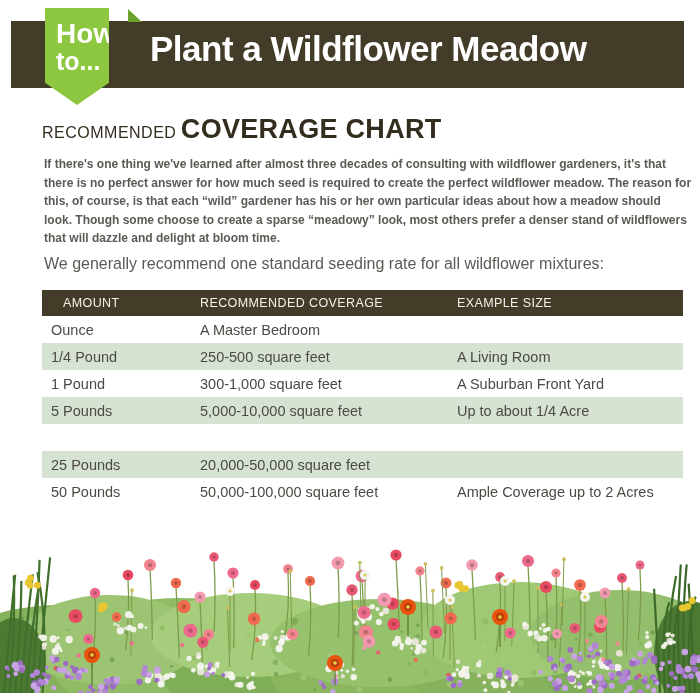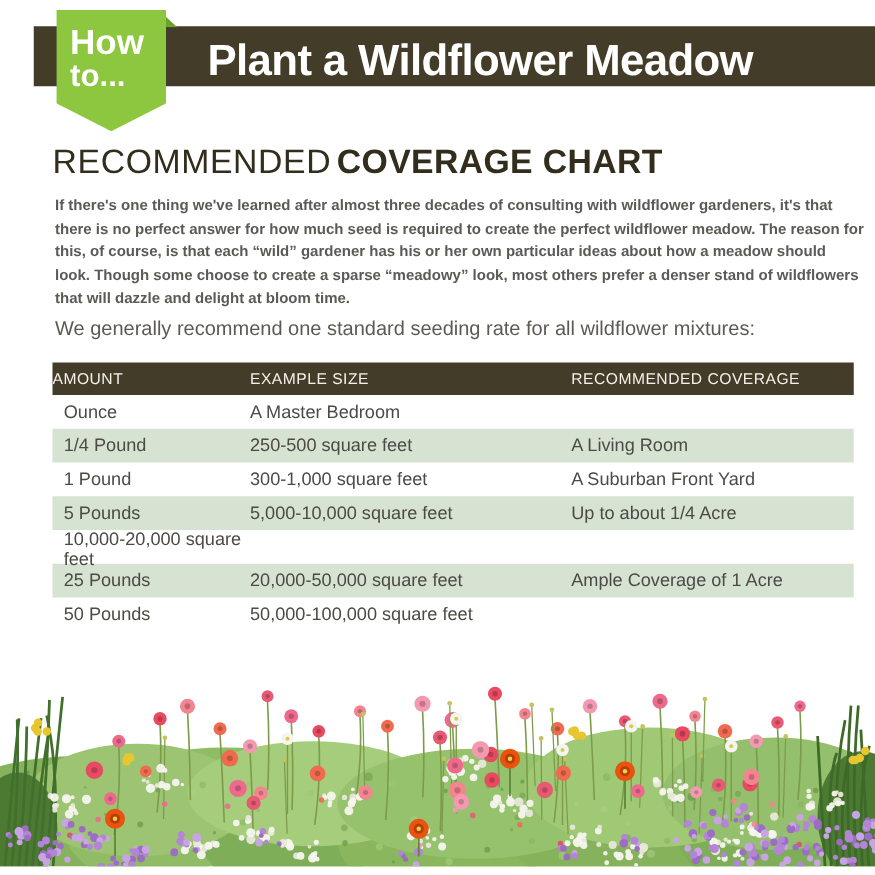--- a/index.html
+++ b/index.html
@@ -1,42 +1,42 @@
 <!DOCTYPE html>
 <html style="--badge-green: #8dc63f; --badge-fold: #6da22e; --bar-brown: #433c28; --heading-text: #332d1e; --body-text: #5c5a54; --row-green: #d6e3d3; --header-text: #f3f1ea; --cell-text: #4c4a44;"><head>
 <meta charset="utf-8">
 <style>
   html,body{margin:0;padding:0;background:#fff;}
   .page{position:relative;width:700px;height:700px;background:#fff;overflow:hidden;
         font-family:"Liberation Sans",sans-serif;}
 
   
-  .topbar{position:absolute;left:27px;top:21px;width:673px;height:48px;background:var(--bar-brown);}
+  .topbar{position:absolute;left:11px;top:21px;width:673px;height:67px;background:var(--bar-brown);}
   .topbar-title{position:absolute;left:139px;top:-1px;height:56px;line-height:58px;color:#fff;
         font-size:35px;font-weight:700;letter-spacing:-0.5px;white-space:nowrap;}
-  .badge{position:absolute;left:45px;top:8px;width:88px;height:97px;background:var(--badge-green);
+  .badge{position:absolute;left:45px;top:8px;width:64px;height:97px;background:var(--badge-green);
         clip-path:polygon(0 0,100% 0,100% 77%,50% 100%,0 77%);z-index:2;}
   .badge-fold{position:absolute;left:128px;top:9px;width:14px;height:13px;background:var(--badge-fold);
         clip-path:polygon(0 0,100% 100%,0 100%);z-index:1;}
   .badge-text{padding:12px 0 0 11px;color:#fff;font-weight:700;}
   .badge-line1{font-size:28px;line-height:28px;}
   .badge-line2{font-size:25px;line-height:27px;}
 
   
   .content{position:absolute;left:42px;top:114px;width:652px;}
-  .h-light{font-size:27px;font-weight:400;color:var(--heading-text);letter-spacing:0.5px;text-align:right;}
+  .h-light{font-size:16px;font-weight:400;color:var(--heading-text);letter-spacing:0.5px;text-align:right;}
   .h-bold{font-size:27px;font-weight:700;color:var(--heading-text);letter-spacing:0.3px;}
   .intro{margin:10px 0 0 2px;font-size:12px;line-height:18.5px;color:var(--body-text);width:648px;font-weight:bold;}
   .lead-in{position:absolute;left:44px;top:255px;font-size:16px;color:var(--body-text);}
 
   
   .tbl{position:absolute;left:42px;top:290px;width:641px;font-size:14.5px;}
   .thead{display:grid;grid-template-columns:158px 257px 1fr;height:26px;align-items:center;
         background:var(--bar-brown);color:var(--header-text);font-size:12.5px;letter-spacing:0.4px;}
-  .thead span:first-child{padding-left:0;}
+  .thead span:first-child{padding-left:21px;}
   .trow{display:grid;grid-template-columns:158px 257px 1fr;height:27px;align-items:center;
         color:var(--cell-text);}
   .trow>div:first-child{padding-left:9px;}
   .trow.green{background:var(--row-green);}
 
   
   .meadow{position:absolute;left:0;top:545px;width:700px;height:148px;}
   .meadow svg{display:block;}
 </style>
 </head>
@@ -60,22 +60,22 @@
       <span class="h-light">RECOMMENDED</span>
       <span class="h-bold">COVERAGE CHART</span>
     </div>
     <p class="intro">If there's one thing we've learned after almost three decades of consulting with wildflower gardeners, it's that there is no perfect answer for how much seed is required to create the perfect wildflower meadow. The reason for this, of course, is that each “wild” gardener has his or her own particular ideas about how a meadow should look. Though some choose to create a sparse “meadowy” look, most others prefer a denser stand of wildflowers that will dazzle and delight at bloom time.</p>
   </div>
   <div class="lead-in">We generally recommend one standard seeding rate for all wildflower mixtures:</div>
 
   <div class="tbl">
     <div class="thead">
       <span>AMOUNT</span>
+      <span>RECOMMENDED COVERAGE</span>
       <span>EXAMPLE SIZE</span>
-      <span>RECOMMENDED COVERAGE</span>
     </div>
     <div>
         <div class="trow">
           <div>Ounce</div>
           <div>A Master Bedroom</div>
         </div>
         <div class="trow green">
           <div>1/4 Pound</div>
           <div>250-500 square feet</div>
           <div>A Living Room</div>
@@ -84,30 +84,29 @@
           <div>1 Pound</div>
           <div>300-1,000 square feet</div>
           <div>A Suburban Front Yard</div>
         </div>
         <div class="trow green">
           <div>5 Pounds</div>
           <div>5,000-10,000 square feet</div>
           <div>Up to about 1/4 Acre</div>
         </div>
         <div class="trow">
-          <div>10,000-20,000 square feet</div>
         </div>
         <div class="trow green">
           <div>25 Pounds</div>
           <div>20,000-50,000 square feet</div>
-          <div>Ample Coverage of 1 Acre</div>
         </div>
         <div class="trow">
           <div>50 Pounds</div>
           <div>50,000-100,000 square feet</div>
+          <div>Ample Coverage up to 2 Acres</div>
         </div>
       </div>
   </div>
 
   <div class="meadow">
       <svg viewBox="0 0 700 148" width="700" height="148">
         <rect x="0" y="104" width="700" height="44" fill="#84b05a"></rect>
         <ellipse cx="60" cy="120" rx="120" ry="60" fill="#86b25c"></ellipse>
         <ellipse cx="180" cy="115" rx="130" ry="62" fill="#8fbc64"></ellipse>
         <ellipse cx="300" cy="125" rx="140" ry="60" fill="#7fae58"></ellipse>

